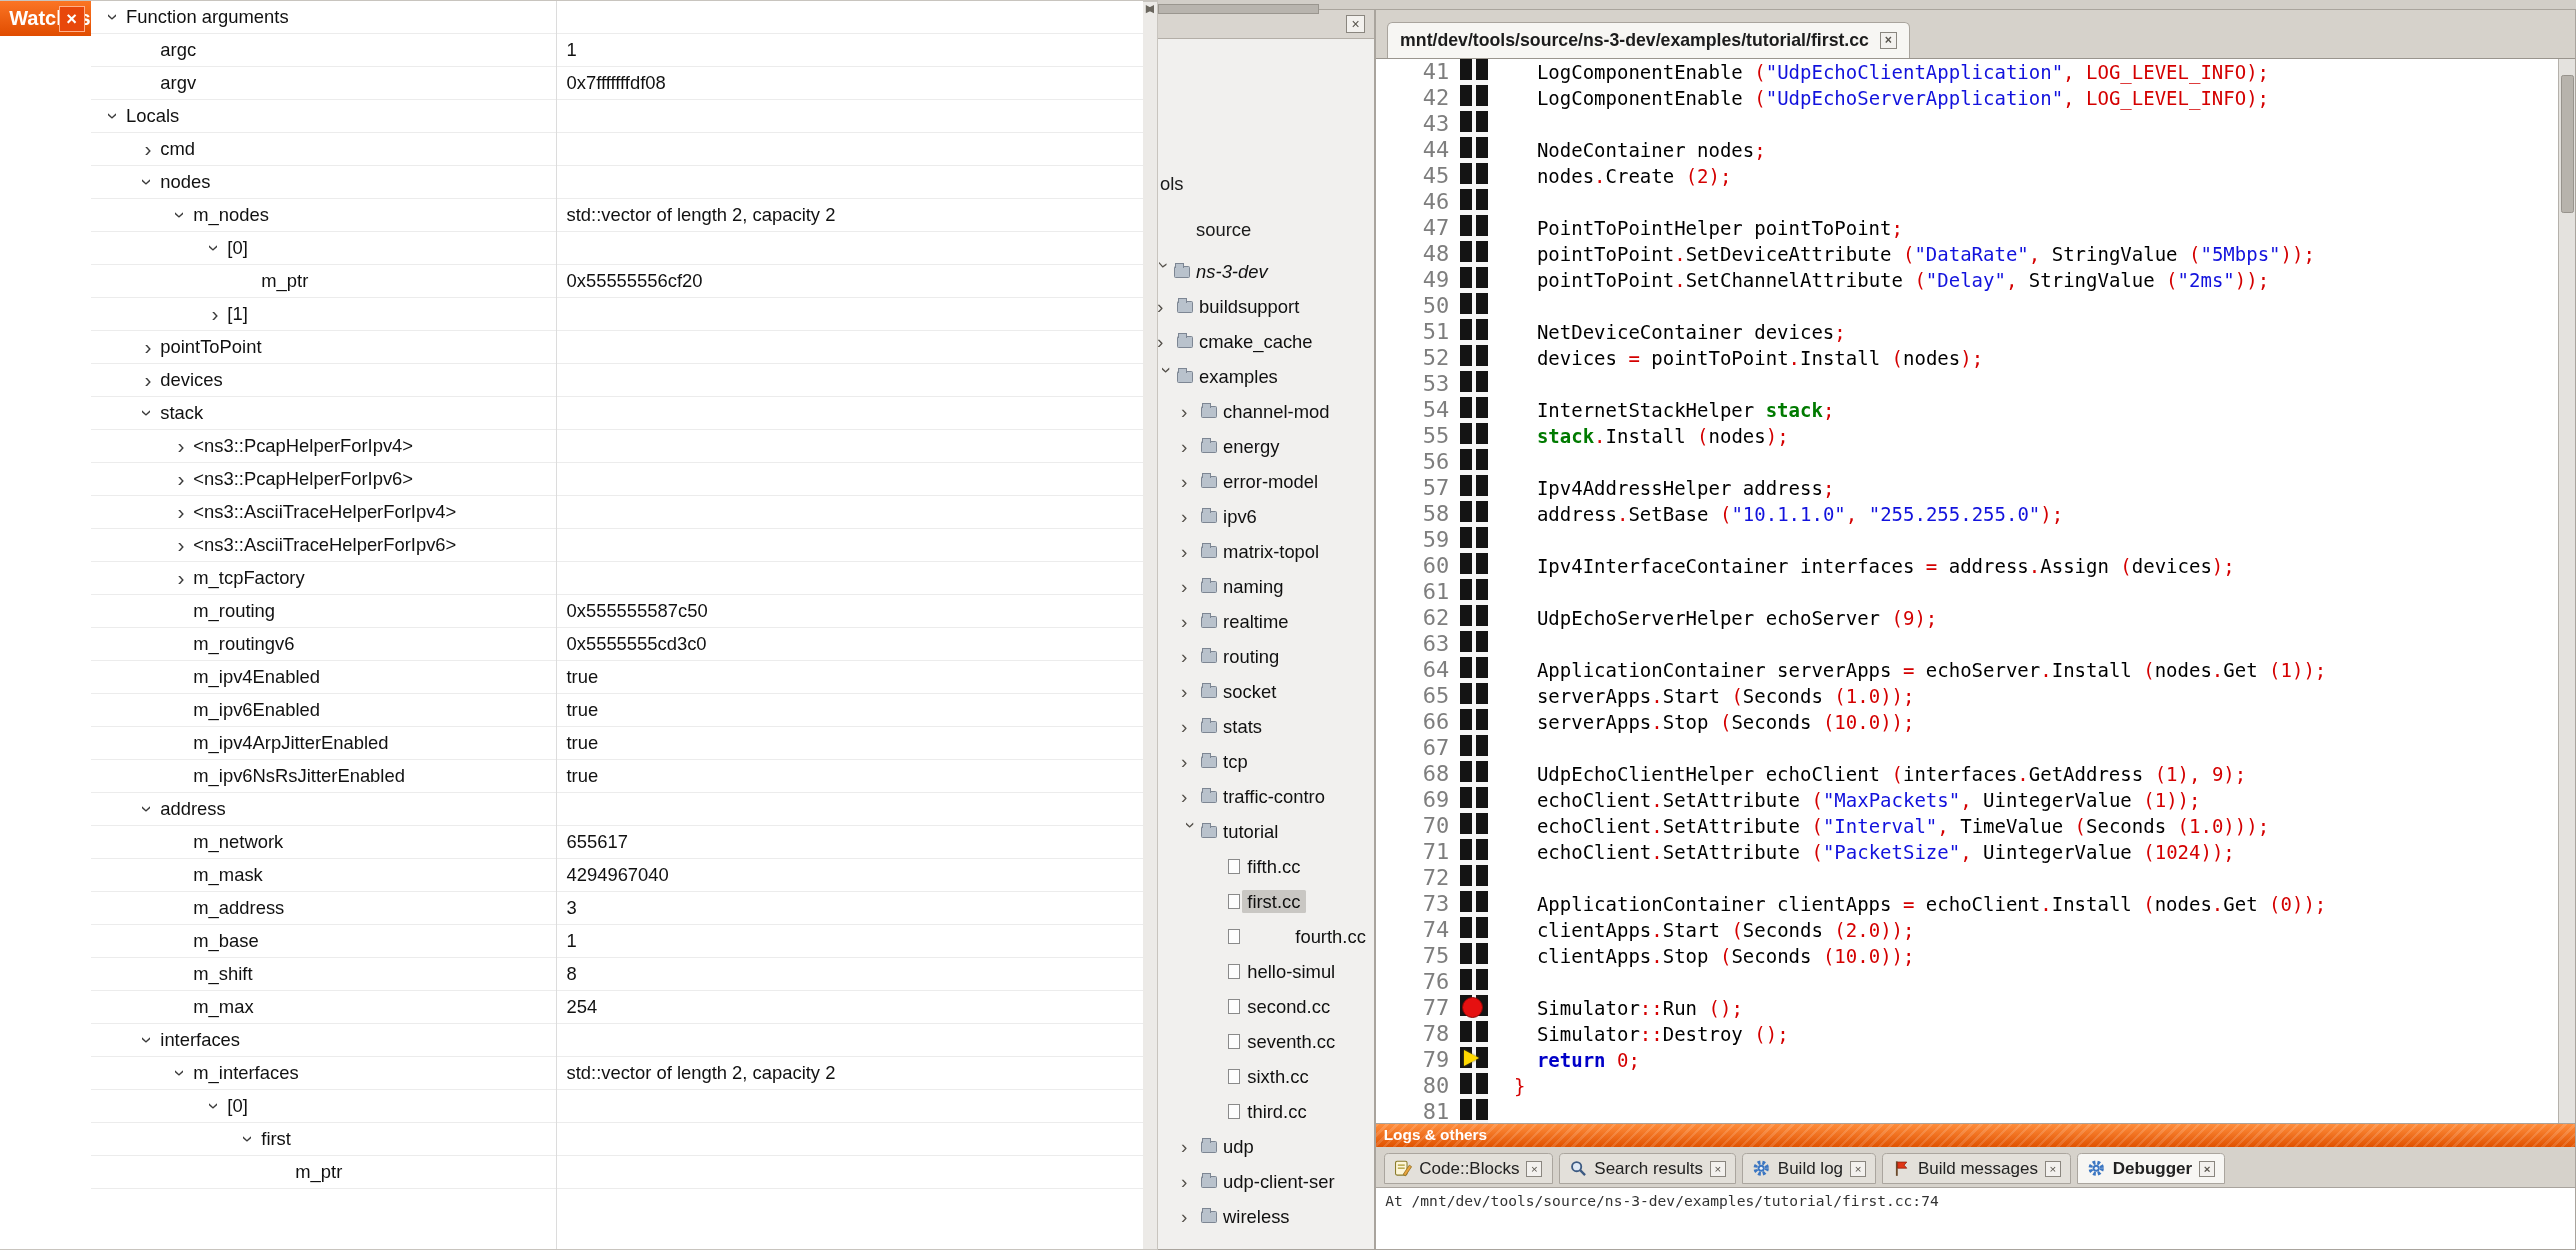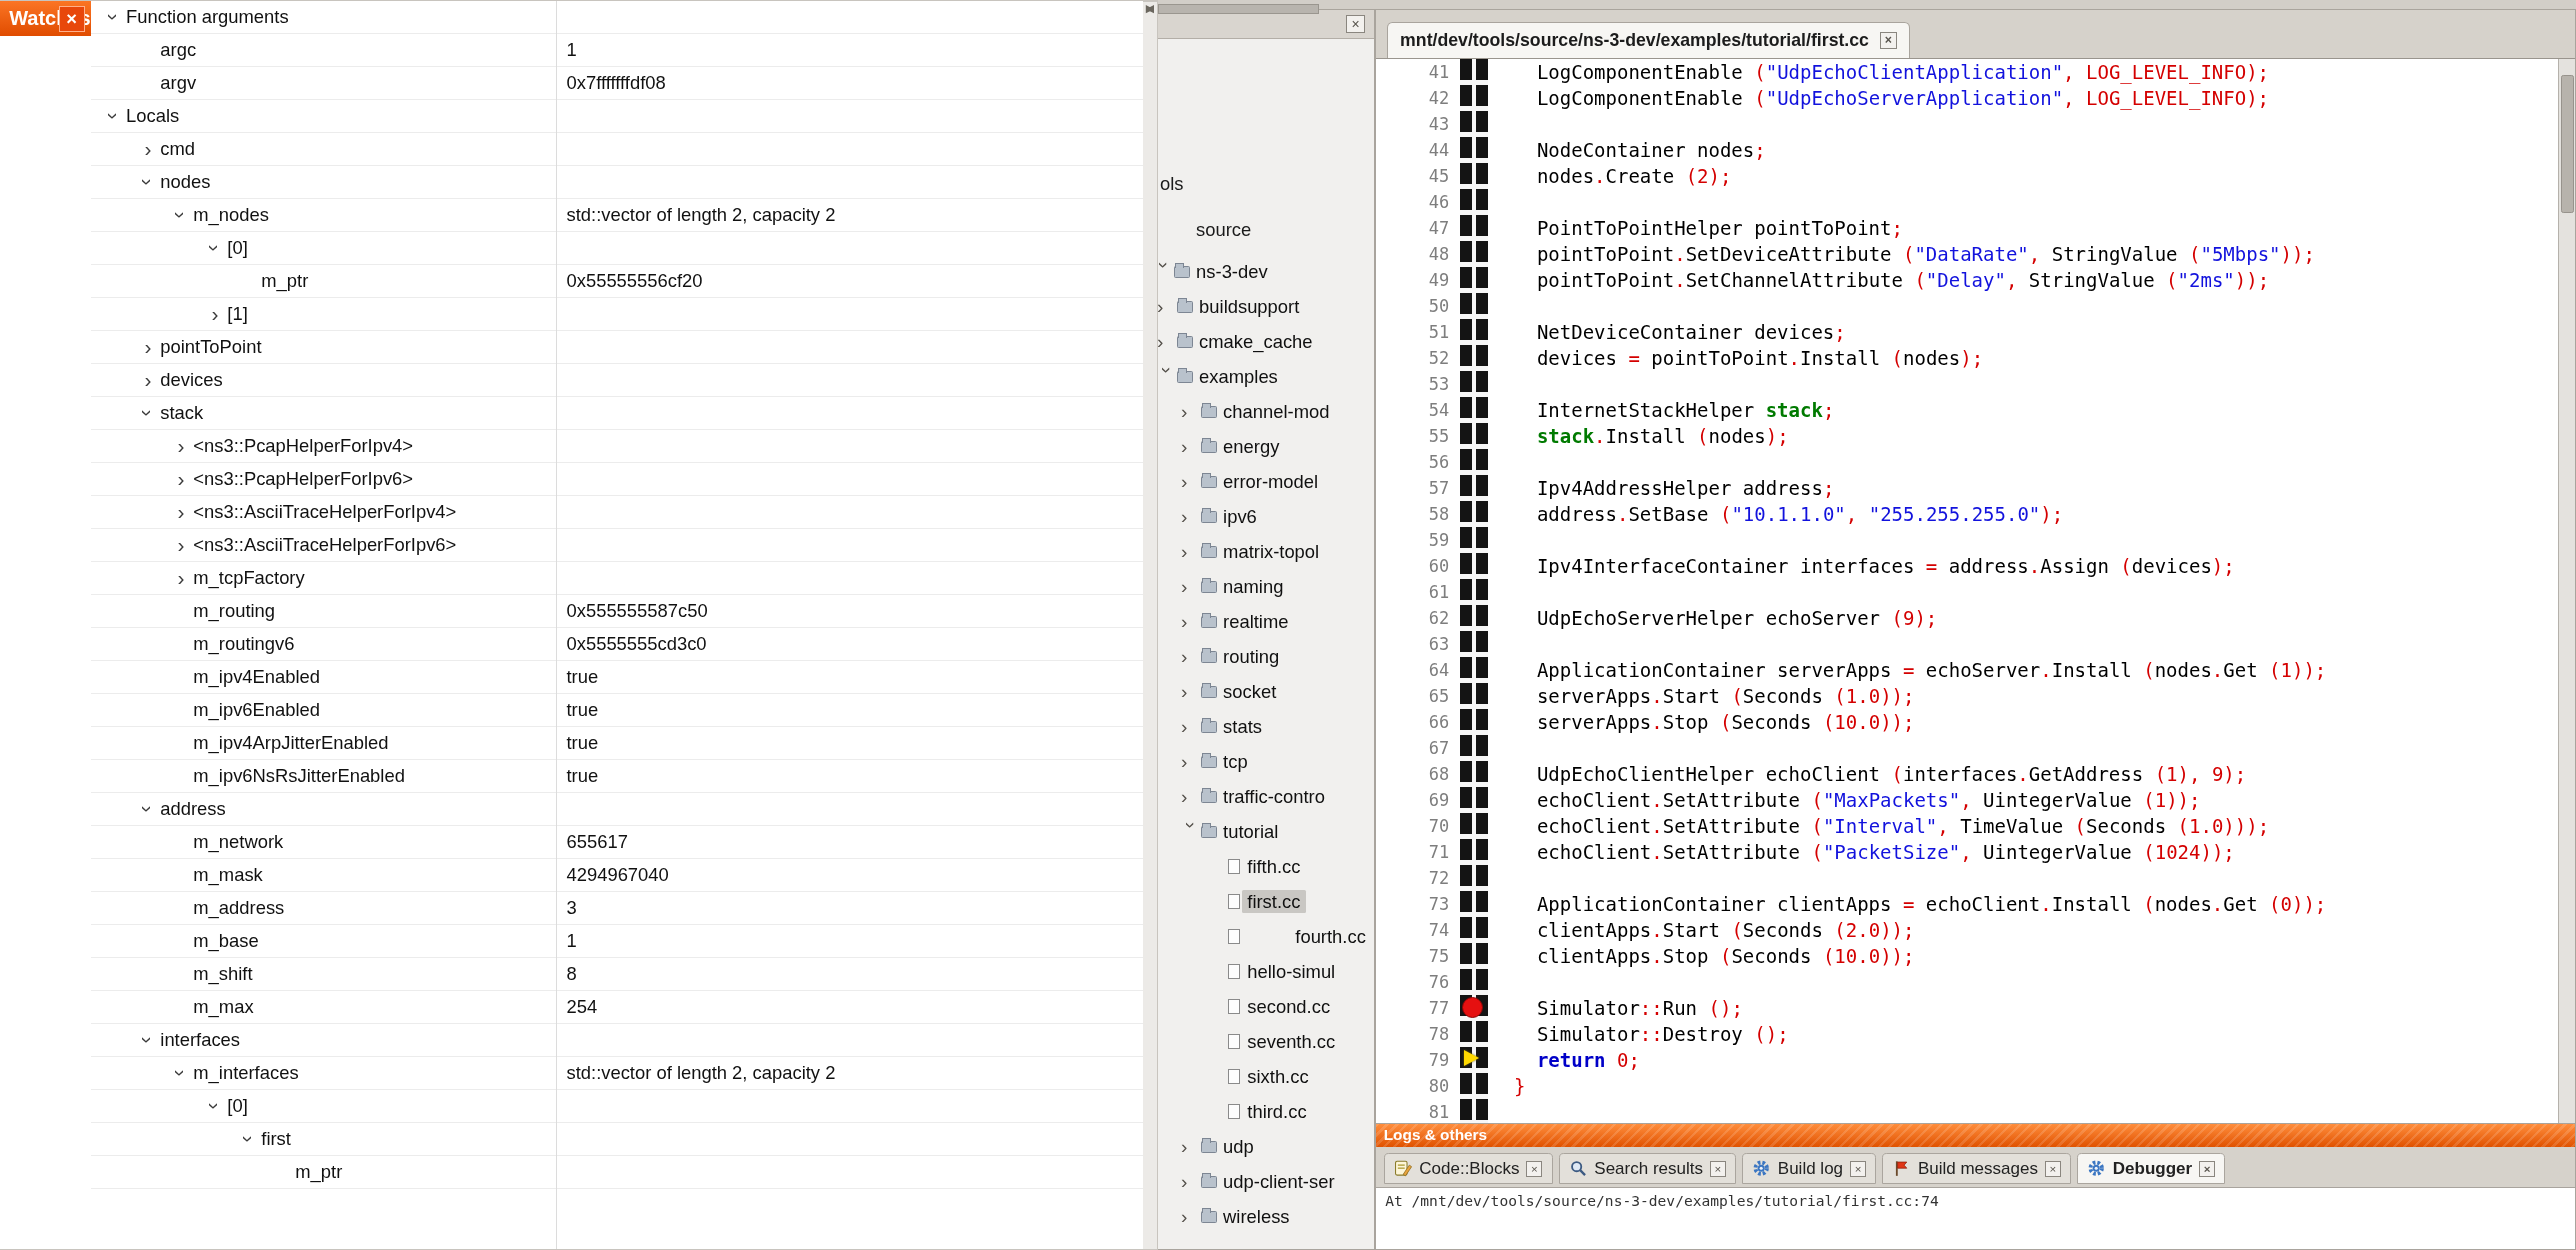--- a/index.html
+++ b/index.html
@@ -65,21 +65,21 @@
   .tabbar { height:49px; background:#d6d2cb; border-bottom:0.8px solid #9a958e;
             display:flex; align-items:flex-end; padding-left:10.8px; }
   .etab { background:#f7f6f3; border:0.8px solid #a9a49d; border-bottom:none;
           border-radius:5.4px 5.4px 0 0; padding:7px 12.3px; font-size:17.7px; font-weight:bold;
           color:#1c1c1c; display:flex; align-items:center; gap:10.8px; }
   .etab .boxclose { width:17px; height:17px; font-size:12.3px; line-height:14.6px; }
   .code-area { position:absolute; left:0; right:17px; top:49px; bottom:15.4px; overflow:hidden;
             font-family:"DejaVu Sans Mono", monospace; font-size:19px; background:#fff; }
   .cl { height:26px; line-height:26px; display:flex; white-space:pre; }
   .ln { flex:0 0 84px; text-align:right; padding-right:10.8px; color:#7e7e7e;
-        font-size:17px; }
+        font-size:22px; }
   .mg { flex:0 0 28px; height:26px; position:relative; margin-right:0;
         background:linear-gradient(90deg,#141414 0 11.5px,#f7f7f7 11.5px 16px,#141414 16px 28px);
         border-bottom:5.4px solid #f7f7f7; }
   .mg .bp { position:absolute; left:2.3px; top:1.5px; width:21px; height:21px; border-radius:50%;
         background:#e51010; border:1.5px solid #8e0505; }
   .mg .cur { position:absolute; left:3.8px; top:3.1px; width:0; height:0;
         border-top:8.4px solid transparent; border-bottom:8.4px solid transparent;
         border-left:15.4px solid #ffd900; filter:drop-shadow(0 0 0.8px #7a6a00); }
   .ct { padding-left:26px; white-space:pre; }
   .tp { color:#000; }
@@ -117,21 +117,21 @@
 </head>
 <body>
 
 <div class="mgmt">
   <div class="mgmt-titlebar">
     <span class="boxclose">×</span>
   </div>
   <span class="frag" id="frag-tab">ols</span>
   <span class="frag" id="frag-root">source</span>
   <div class="tree" id="tree-list">
-      <div class="t-row" style="padding-left: 81px;">
+      <div class="t-row" style="padding-left: 81px; font-style: italic;">
         <span class="tr-arrow exp">›</span>
         <span class="ico-folder"></span>
         <span class="t-label">ns-3-dev</span>
       </div>
       <div class="t-row" style="padding-left: 84px;">
         <span class="tr-arrow">›</span>
         <span class="ico-folder"></span>
         <span class="t-label">buildsupport</span>
       </div>
       <div class="t-row" style="padding-left: 84px;">

